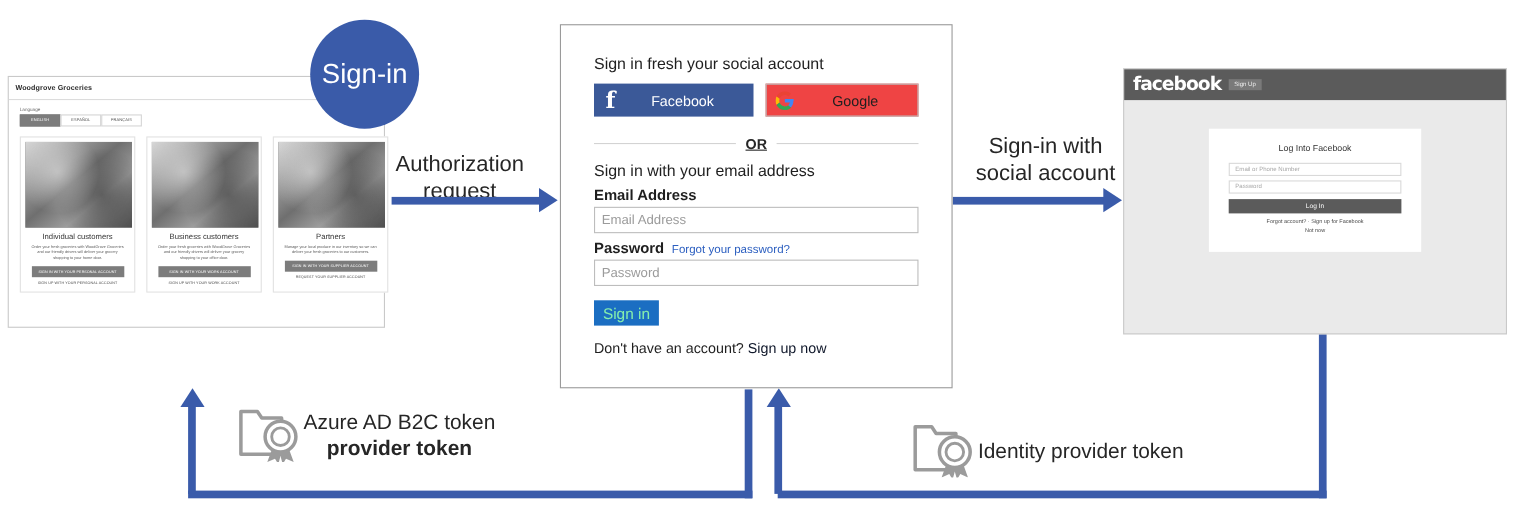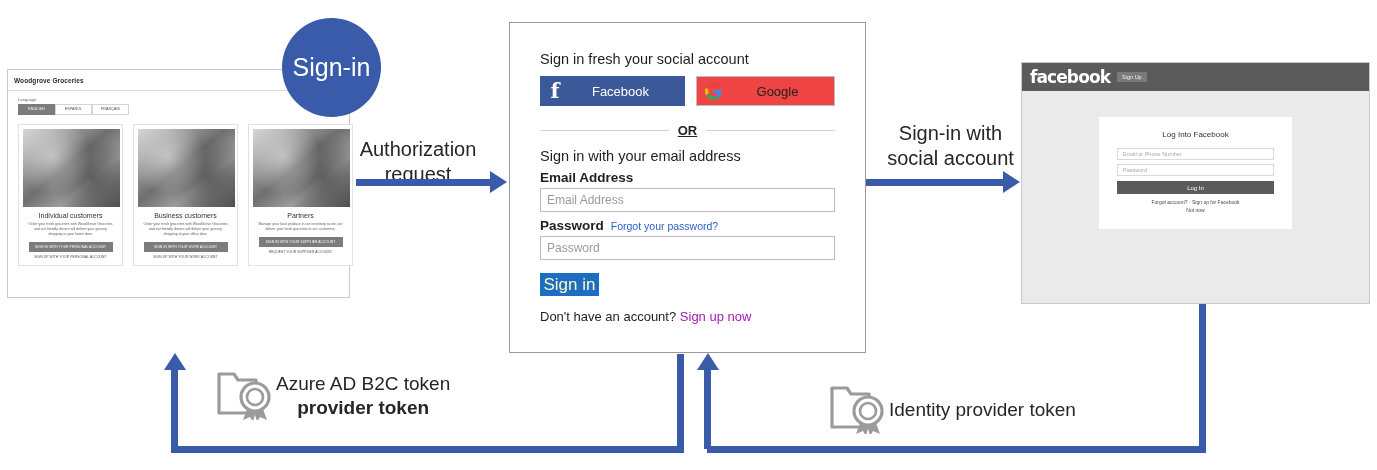--- a/index.html
+++ b/index.html
@@ -62,24 +62,24 @@
   .soc-gg{width:140px;background:#ef4444;border:1px solid #bdbdbd;color:#1f1f1f;}
   .soc-gg .lab{flex:1;text-align:center;font-size:13px;padding-right:10px;}
   .g-ico{width:34px;display:flex;align-items:center;justify-content:center;}
   .or-wrap{display:flex;align-items:center;margin:17px 0 10px;text-decoration:underline;}
   .or-line{flex:1;height:1px;background:#d3d3d3;}
   .or-txt{padding:0 9px;font-size:13px;font-weight:bold;color:#262626;}
   .fld-lbl{font-size:13.5px;font-weight:bold;color:#1f1f1f;margin:6px 0 3px;}
   .fld-lbl .fgt{font-size:10.5px;font-weight:normal;color:#2c5fc0;margin-left:7px;}
   .txtbox{width:100%;height:24px;border:1px solid #bdbdbd;box-sizing:border-box;
           background:#fff;color:#9b9b9b;font-size:12px;padding:0 6px;display:flex;align-items:center;}
-  #b2c-signin{margin-top:13px;width:59px;height:23px;background:#1B6EC2;color:#fef9c3;
-              font-size:17px;display:flex;align-items:center;justify-content:center;}
+  #b2c-signin{margin-top:13px;width:59px;height:23px;background:#1B6EC2;color:#86efac;
+              font-size:14px;display:flex;align-items:center;justify-content:center;}
   .noacct{margin-top:13px;font-size:13px;color:#1f1f1f;}
-  .noacct .lnk{color:#a21caf;}
+  .noacct .lnk{color:#0f172a;}
 
   
   #fbpage{left:1021px;top:62px;width:349px;height:242px;background:#eaeaea;
           border:1px solid #c9c9c9;box-sizing:border-box;}
   #fb-top{height:28px;background:#5b5b5b;display:flex;align-items:center;padding-left:8px;gap:7px;}
   #fb-logo{color:#fff;font-size:17px;font-weight:bold;letter-spacing:-.9px;
            font-family:"DejaVu Sans",sans-serif;}
   #fb-signup{background:#7a7a7a;color:#f0f0f0;font-size:5.5px;padding:2px 5px;}
   #fb-card{width:193px;margin:26px auto 0;background:#fff;padding:13px 18px 16px;
            box-sizing:border-box;}

